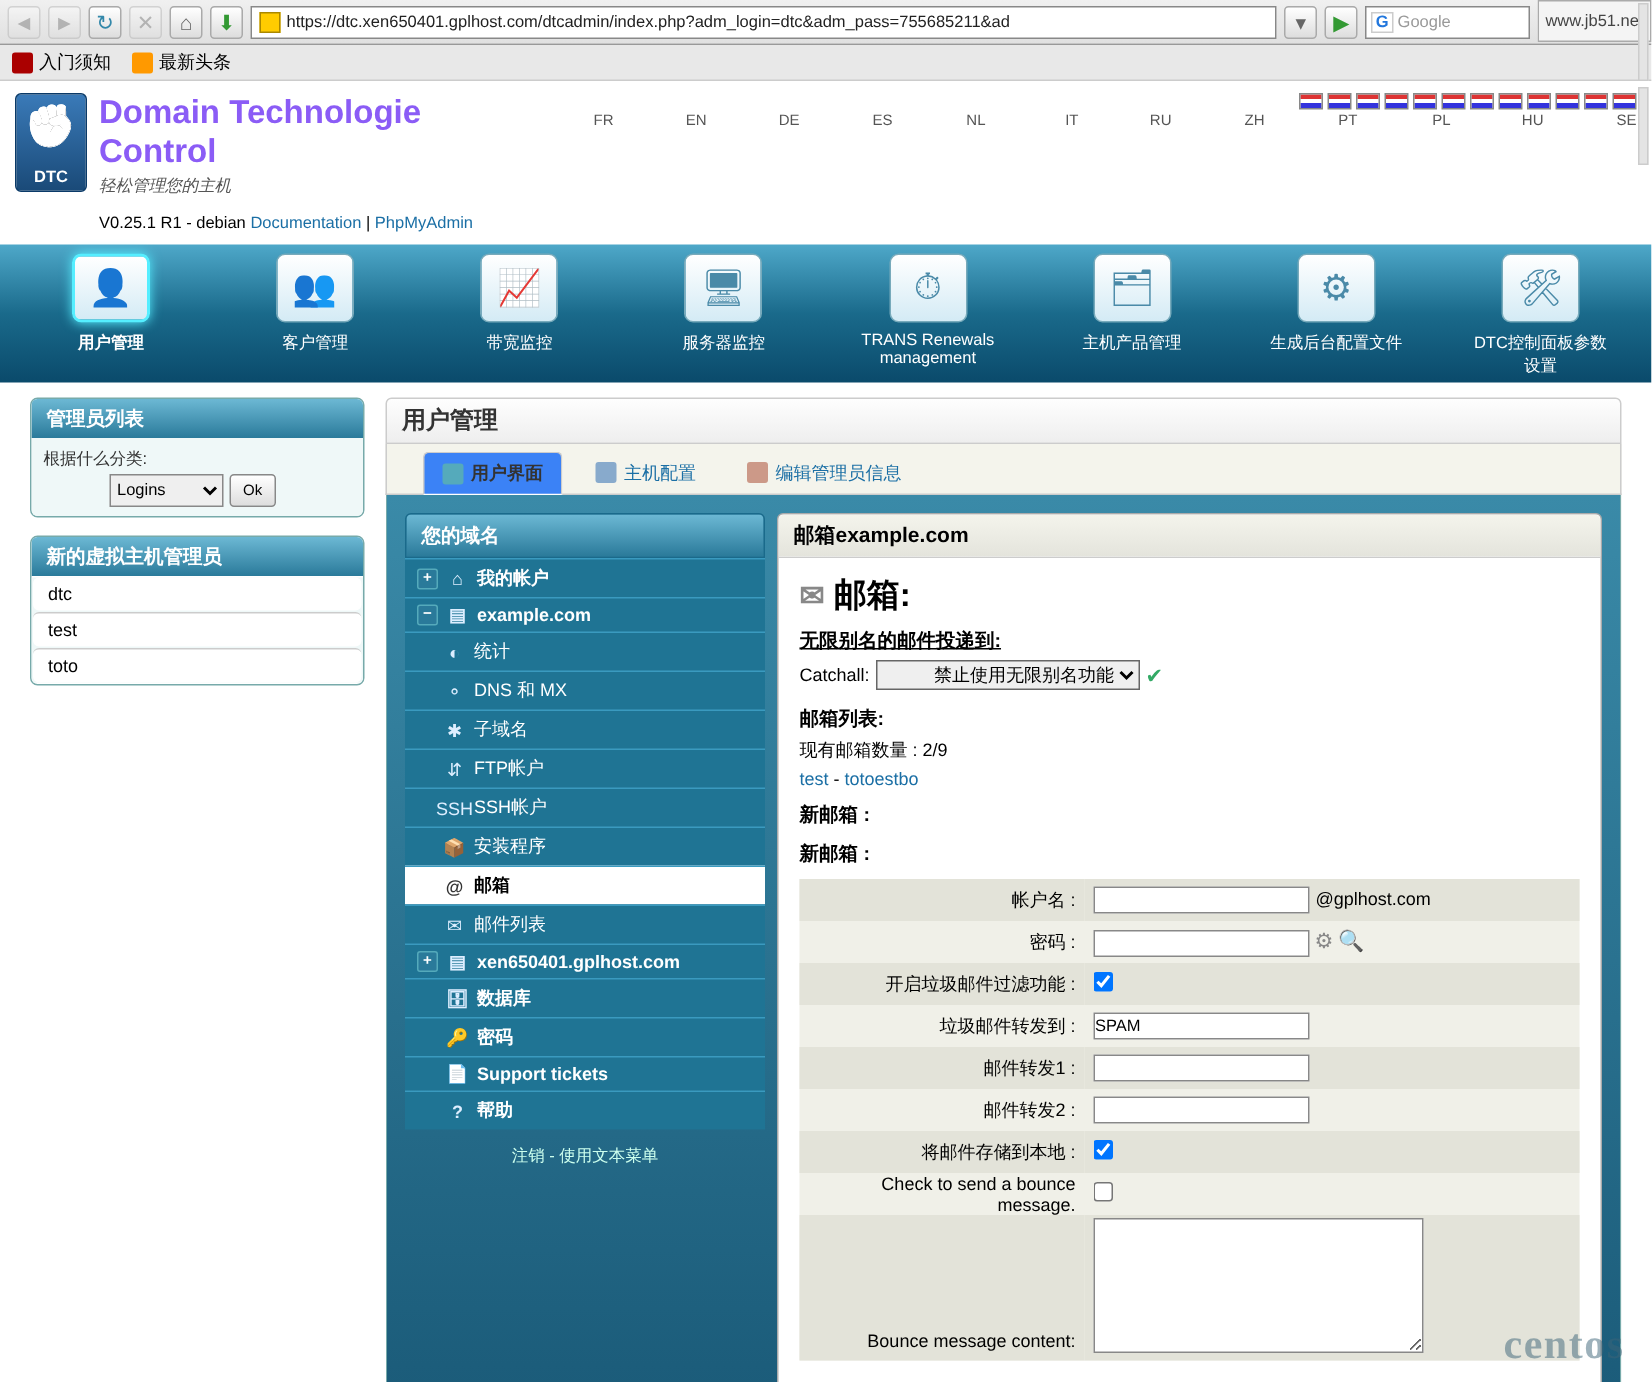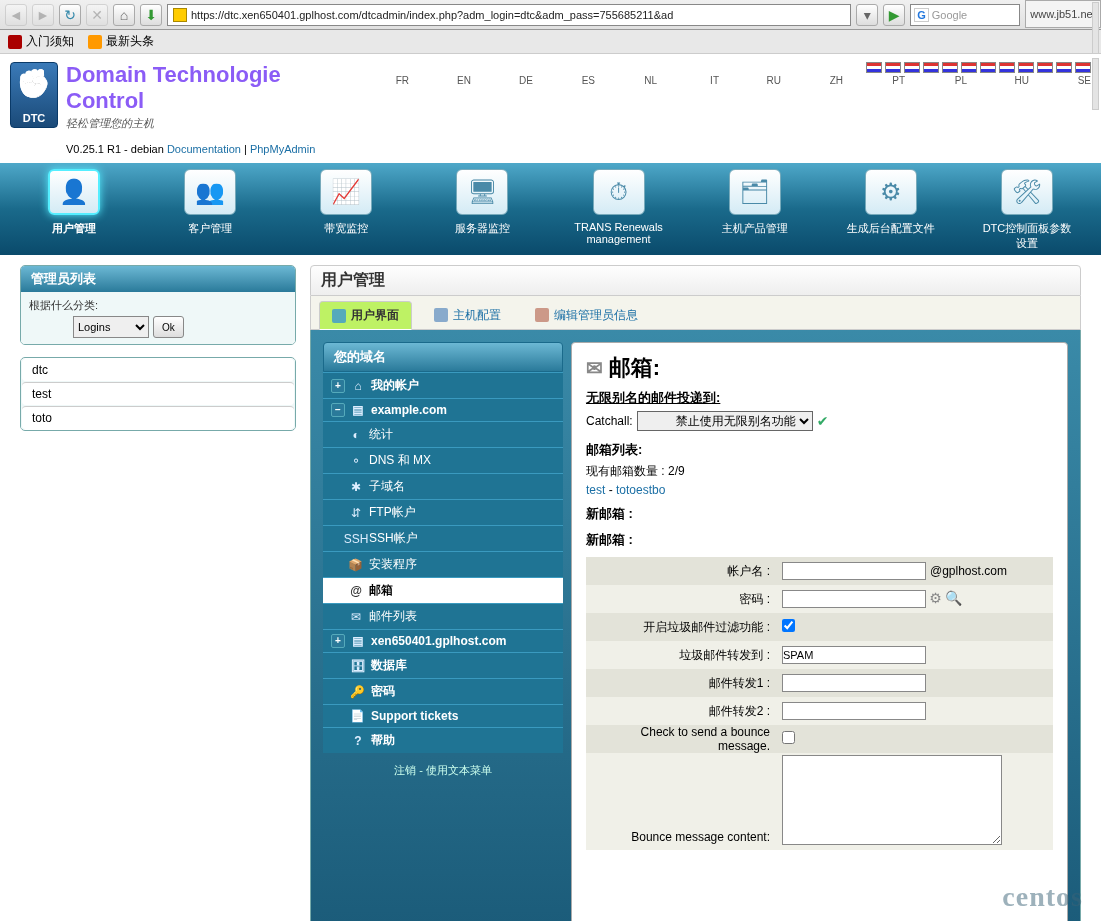--- a/index.html
+++ b/index.html
@@ -37,37 +37,37 @@
 .flag-labels { display:flex; gap:3px; }
 .flag-labels span { width:16px; text-align:right;margin-left:43px; }
 
 .main-nav { height:92px; background:linear-gradient(#4ea8c9 0%,#1a6a8b 50%,#0a4a6b 100%); display:flex; align-items:flex-start; padding:6px 28px 0; gap:44px; }
 .main-nav .nav-item { display:flex; flex-direction:column; align-items:center; width:96px; color:#fff; font-size:11px; text-align:center; cursor:pointer; }
 .main-nav .nav-icon { width:52px; height:46px; background:linear-gradient(#fff,#d4ebf5); border:1px solid #7ab; border-radius:6px; display:flex; align-items:center; justify-content:center; font-size:24px; color:#4a8aa8; margin-bottom:6px; }
 .main-nav .nav-item.active .nav-icon { box-shadow:0 0 8px #5ef; border:2px solid #5ef; }
 .main-nav .nav-item.active { font-weight:bold; }
 
 .content { display:flex; padding:10px 20px; gap:14px; align-items:flex-start; }
-.left-col { width:276px; }
+.left-col { width:223px; }
 .panel { border:1px solid #7aa; border-radius:5px; margin-bottom:12px; overflow:hidden; }
 .panel-head { background:linear-gradient(#6cb8d4,#2a7a9a); color:#fff; font-weight:bold; font-size:13px; padding:4px 10px; }
 .panel-body { background:#eff8f8; padding:6px 8px; }
 .filter-label { font-size:11px; color:#333; margin-bottom:3px; }
 .filter-row { display:flex; gap:4px;padding-left:44px; }
 .filter-row select { font-size:11px; height:22px; width:76px; border:1px solid #888; }
 .filter-row button { font-size:10px; height:22px; padding:0 8px; border:1px solid #888; border-radius:3px; background:linear-gradient(#fff,#ddd); }
 .admin-list .panel-body { padding:0; }
 .admin-list .row { border-top:1px solid #ccc; padding:4px 10px; font-size:12px; color:#000; background:#fff; border-radius:4px; margin:1px; cursor:pointer; }
 .admin-list .row:first-child { border-top:none; }
 
 .right-col { flex:1; }
 .section-title { font-size:16px; font-weight:bold; color:#333; padding:4px 10px; background:linear-gradient(#fefefe,#eee); border:1px solid #ccc; border-radius:4px 4px 0 0; }
 .tab-bar { background:#f4f4ec; border:1px solid #ccc; border-top:none; display:flex; align-items:center; padding:5px 8px 0; gap:10px; }
 .tab { display:flex; align-items:center; gap:5px; padding:5px 12px; font-size:12px; color:#1b6fa5; cursor:pointer; border-radius:4px 4px 0 0; }
-.tab.active { background:#bef264; border:1px solid #ccc; border-bottom:1px solid #fff; font-weight:bold; color:#333; margin-bottom:-1px; }
+.tab.active { background:#3b82f6; border:1px solid #ccc; border-bottom:1px solid #fff; font-weight:bold; color:#333; margin-bottom:-1px;margin-left:16px; }
 .tab .tab-icon { width:14px; height:14px; background:#5ab; border-radius:2px; }
 
 .workspace { background:linear-gradient(#3a8aa8,#1a5a78); border:1px solid #7aa; border-top:none; padding:12px; display:flex; gap:8px; border-radius:0 0 5px 5px; min-height:620px; }
 .ws-nav { width:240px; }
 .ws-nav-head { background:linear-gradient(#6cb8d4,#2a7a9a); color:#fff; font-weight:bold; font-size:13px; padding:5px 10px; border-radius:4px 4px 0 0; border:1px solid #1a6a8b; }
 .ws-nav-item { display:flex; align-items:center; gap:6px; padding:4px 8px; font-size:12px; font-weight:bold; color:#fff; border-top:1px solid #3a9abf; background:#1f7494; cursor:pointer; }
 .ws-nav-sub { display:flex; align-items:center; gap:6px; padding:4px 8px 4px 26px; font-size:12px; color:#fff; border-top:1px solid #3a9abf; background:#1f7494; cursor:pointer; }
 .ws-nav-sub.selected { background:#fff; color:#000; font-weight:bold; border-radius:0; }
 .ws-nav .exp { width:14px; height:14px; background:#2a7a9a; border:1px solid #5ab; border-radius:2px; display:flex; align-items:center; justify-content:center; font-size:10px; line-height:1; color:#fff; }
 .ws-nav .ico { width:14px; height:14px; display:inline-flex; align-items:center; justify-content:center; color:#def; font-size:12px; }
@@ -229,20 +229,21 @@
         <div class="panel-head">管理员列表</div>
         <div class="panel-body">
           <div class="filter-label">根据什么分类:</div>
           <div class="filter-row">
             <select><option>Logins</option></select>
             <button>Ok</button>
           </div>
         </div>
       </div>
       <div class="panel admin-list">
+        <div class="panel-head">新的虚拟主机管理员</div>
         <div class="panel-body">
           <div class="row">dtc</div>
           <div class="row">test</div>
           <div class="row">toto</div>
         </div>
       </div>
     </div>
 
     <div class="right-col">
       <div class="section-title">用户管理</div>
@@ -330,20 +331,21 @@
               <span style="width:14px"></span>
               <span class="ico">?</span>
               <span>帮助</span>
             </div>
           <div class="ws-nav-footer">
             <a>注销</a> - <a>使用文本菜单</a>
           </div>
         </div>
 
         <div class="ws-main">
+          <div class="ws-main-head">邮箱example.com</div>
           <div class="ws-main-body">
             <div class="mailbox-line">
                 <span class="mail-icon">✉</span>
                 <span>邮箱:</span>
               </div>
             <div class="sub-h">无限别名的邮件投递到:</div>
             <div class="catchall-row">
               <span>Catchall:</span>
               <select><option>禁止使用无限别名功能</option></select>
               <span class="check">✔</span>
@@ -376,20 +378,24 @@
                   </tr>
               <tr>
                     <td class="lbl">邮件转发1 :</td>
                     <td class="val"><input type="text" style=""></td>
                   </tr>
               <tr>
                     <td class="lbl">邮件转发2 :</td>
                     <td class="val"><input type="text" style=""></td>
                   </tr>
               <tr>
+                    <td class="lbl">将邮件存储到本地 :</td>
+                    <td class="val"><input type="checkbox" checked="" style=""></td>
+                  </tr>
+              <tr>
                     <td class="lbl">Check to send a bounce message.</td>
                     <td class="val"><input type="checkbox" style=""></td>
                   </tr>
               <tr>
                     <td class="lbl" style="vertical-align:bottom;padding-bottom:6px">Bounce message content:</td>
                     <td class="val"><textarea style=""></textarea></td>
                   </tr>
             </tbody>
               </table>
           </div>

